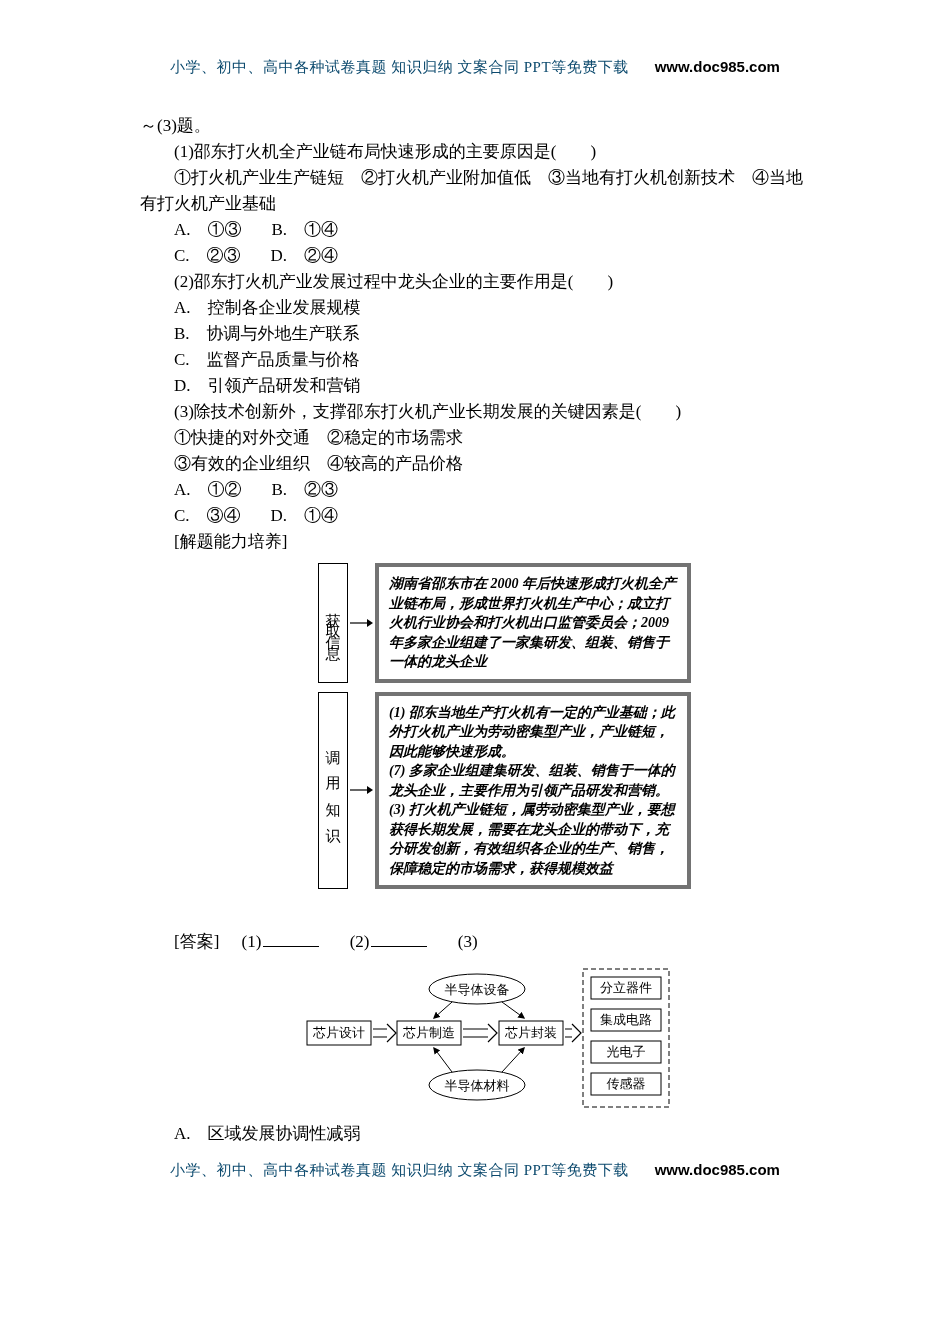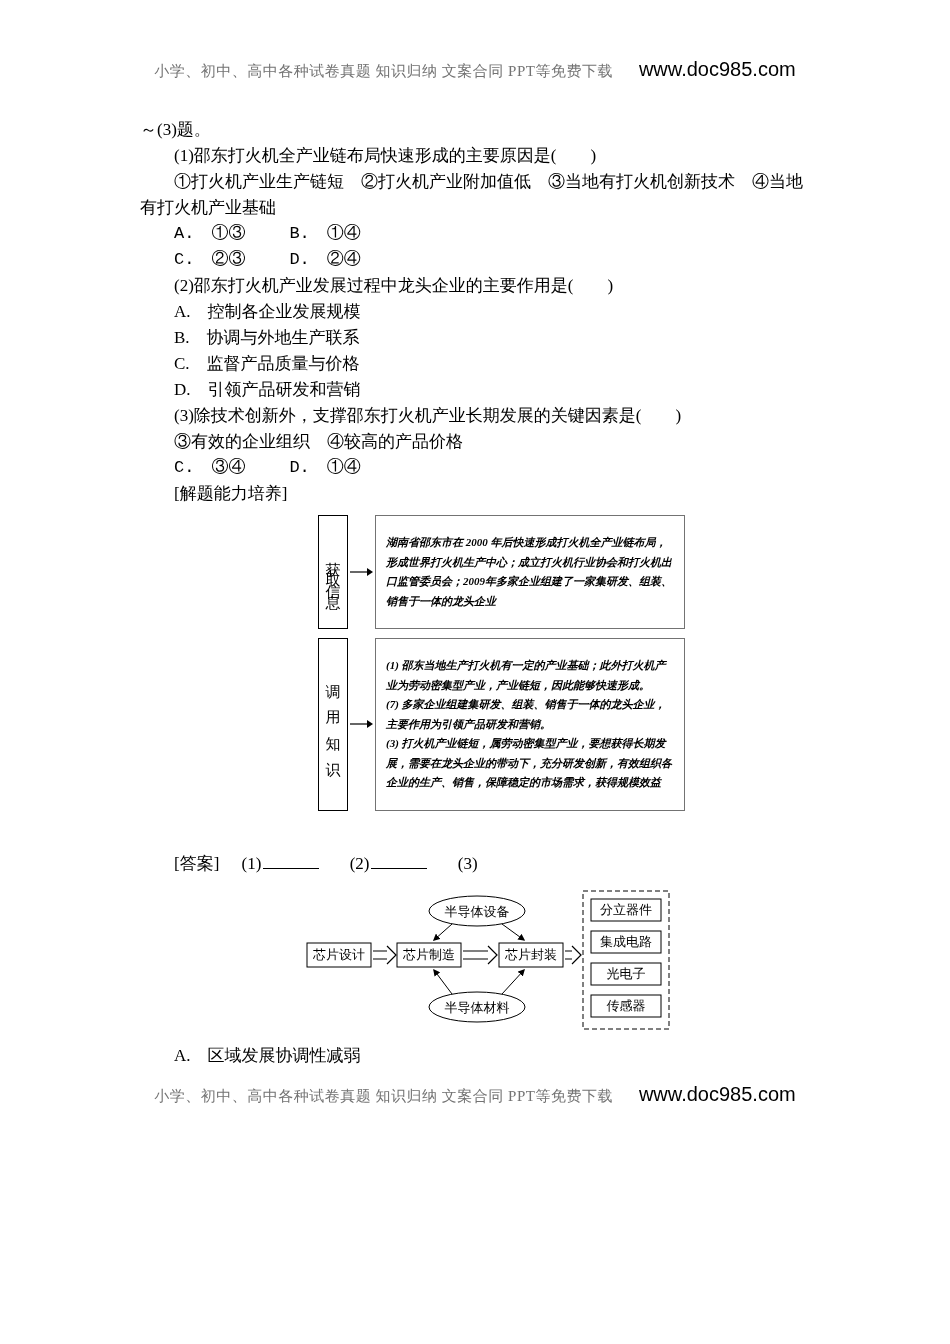--- a/index.html
+++ b/index.html
@@ -1,34 +1,34 @@
 <!DOCTYPE html>
 <html><head>
 <meta charset="utf-8">
 <style>
   html,body{margin:0;padding:0;background:#fff;}
   body{font-family:"Liberation Serif","DejaVu Serif",serif;color:#000;}
   .page{width:950px;height:1344px;box-sizing:border-box;padding:58px 140px 0;position:relative;overflow:hidden;background:#fff;}
   .hline{display:flex;justify-content:center;align-items:baseline;gap:26px;font-size:15px;white-space:nowrap;}
-  .hline .promo{color:#737373;letter-spacing:0.5px;}
-  .hline .site{font-weight:normal;font-family:"Liberation Sans","DejaVu Sans",sans-serif;font-size:20px;}
+  .hline .promo{color:#0c4a6e;letter-spacing:0.5px;}
+  .hline .site{font-weight:bold;font-family:"Liberation Sans","DejaVu Sans",sans-serif;font-size:15px;}
   .doc{font-size:17px;line-height:26px;margin-top:36px;}
   .line{min-height:26px;}
   .ind{padding-left:34px;}
   .hang{text-indent:34px;}
-  .choices{display:flex;gap:44px;padding-left:34px;font-family:Liberation Mono, monospace;}
+  .choices{display:flex;gap:30px;padding-left:34px;}
   
   .analysis{margin:8px 0 0 178px;}
   .ana-row{display:flex;align-items:stretch;margin-bottom:9px;}
   .v-label{width:30px;border:1px solid #000;display:flex;align-items:center;justify-content:center;
            writing-mode:vertical-lr;text-orientation:upright;font-size:15px;padding:6px 0;box-sizing:border-box;}
   .sp1{letter-spacing:11px;}
   .sp2{letter-spacing:26px;}
   .conn{width:27px;display:flex;align-items:center;justify-content:center;align-self:center;}
-  .ana-box{width:288px;border:1px solid #737373;padding:17px 10px;font-size:11px;line-height:19.5px;
+  .ana-box{width:288px;border:4px solid #737373;padding:7px 10px;font-size:14px;line-height:19.5px;
            font-style:italic;font-weight:600;box-sizing:content-box;}
   .ana-box p{margin:0;}
   .answer-line{margin-top:40px;padding-left:34px;}
   .answer-line .lab{margin-right:18px;}
   .answer-line .num{margin-right:2px;}
   .blank{display:inline-block;width:56px;border-bottom:1px solid #000;height:15px;margin-right:26px;}
   .intro{margin-top:26px;text-indent:34px;}
   .chain{margin:8px 0 0 162px;}
   .chain svg text{font-size:13px;font-family:"Liberation Serif","DejaVu Serif",serif;}
   .qline{margin-top:8px;}
@@ -59,21 +59,26 @@
       <span>D.　②④</span>
     </div>
 
     <div class="line ind">(2)邵东打火机产业发展过程中龙头企业的主要作用是(　　)</div>
     <div class="line ind">A.　控制各企业发展规模</div>
     <div class="line ind">B.　协调与外地生产联系</div>
     <div class="line ind">C.　监督产品质量与价格</div>
     <div class="line ind">D.　引领产品研发和营销</div>
 
     <div class="line ind">(3)除技术创新外，支撑邵东打火机产业长期发展的关键因素是(　　)</div>
+    <div class="line ind">①快捷的对外交通　②稳定的市场需求</div>
     <div class="line ind">③有效的企业组织　④较高的产品价格</div>
+    <div class="choices">
+      <span>A.　①②</span>
+      <span>B.　②③</span>
+    </div>
     <div class="choices">
       <span>C.　③④</span>
       <span>D.　①④</span>
     </div>
 
     <div class="line ind">[解题能力培养]</div>
 
     <div class="analysis">
       <div class="ana-row">
         <div class="v-label sp1">获取信息</div>

